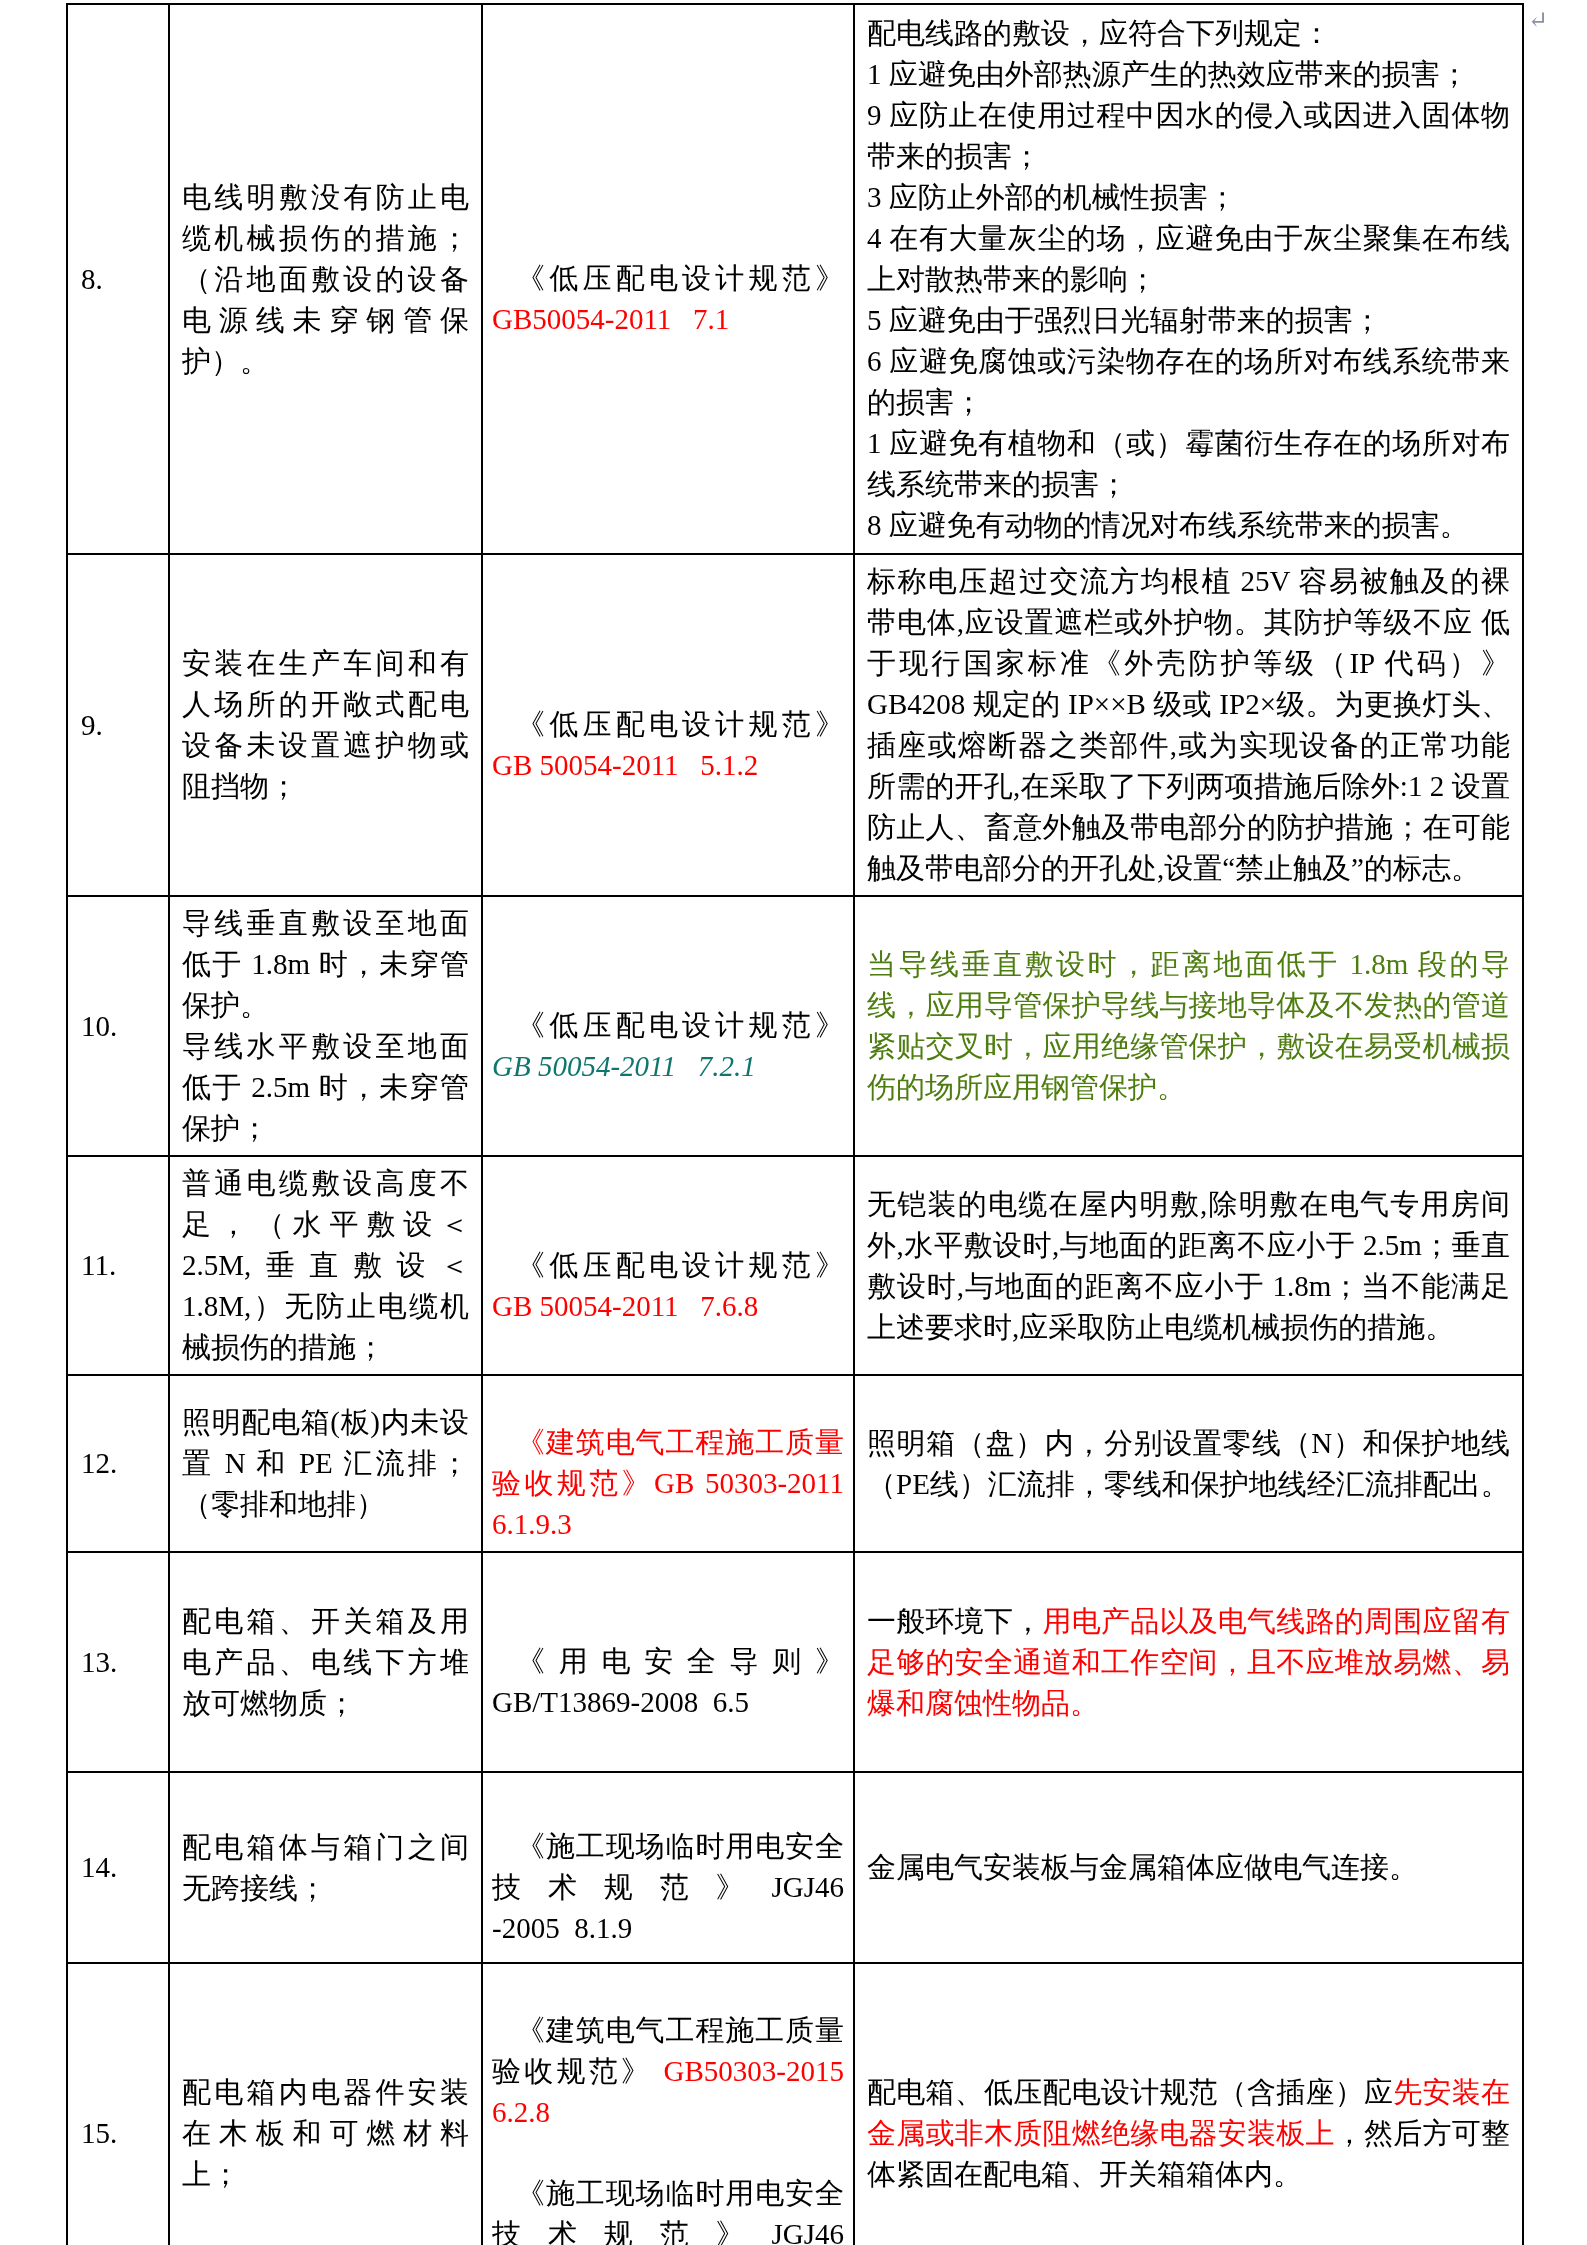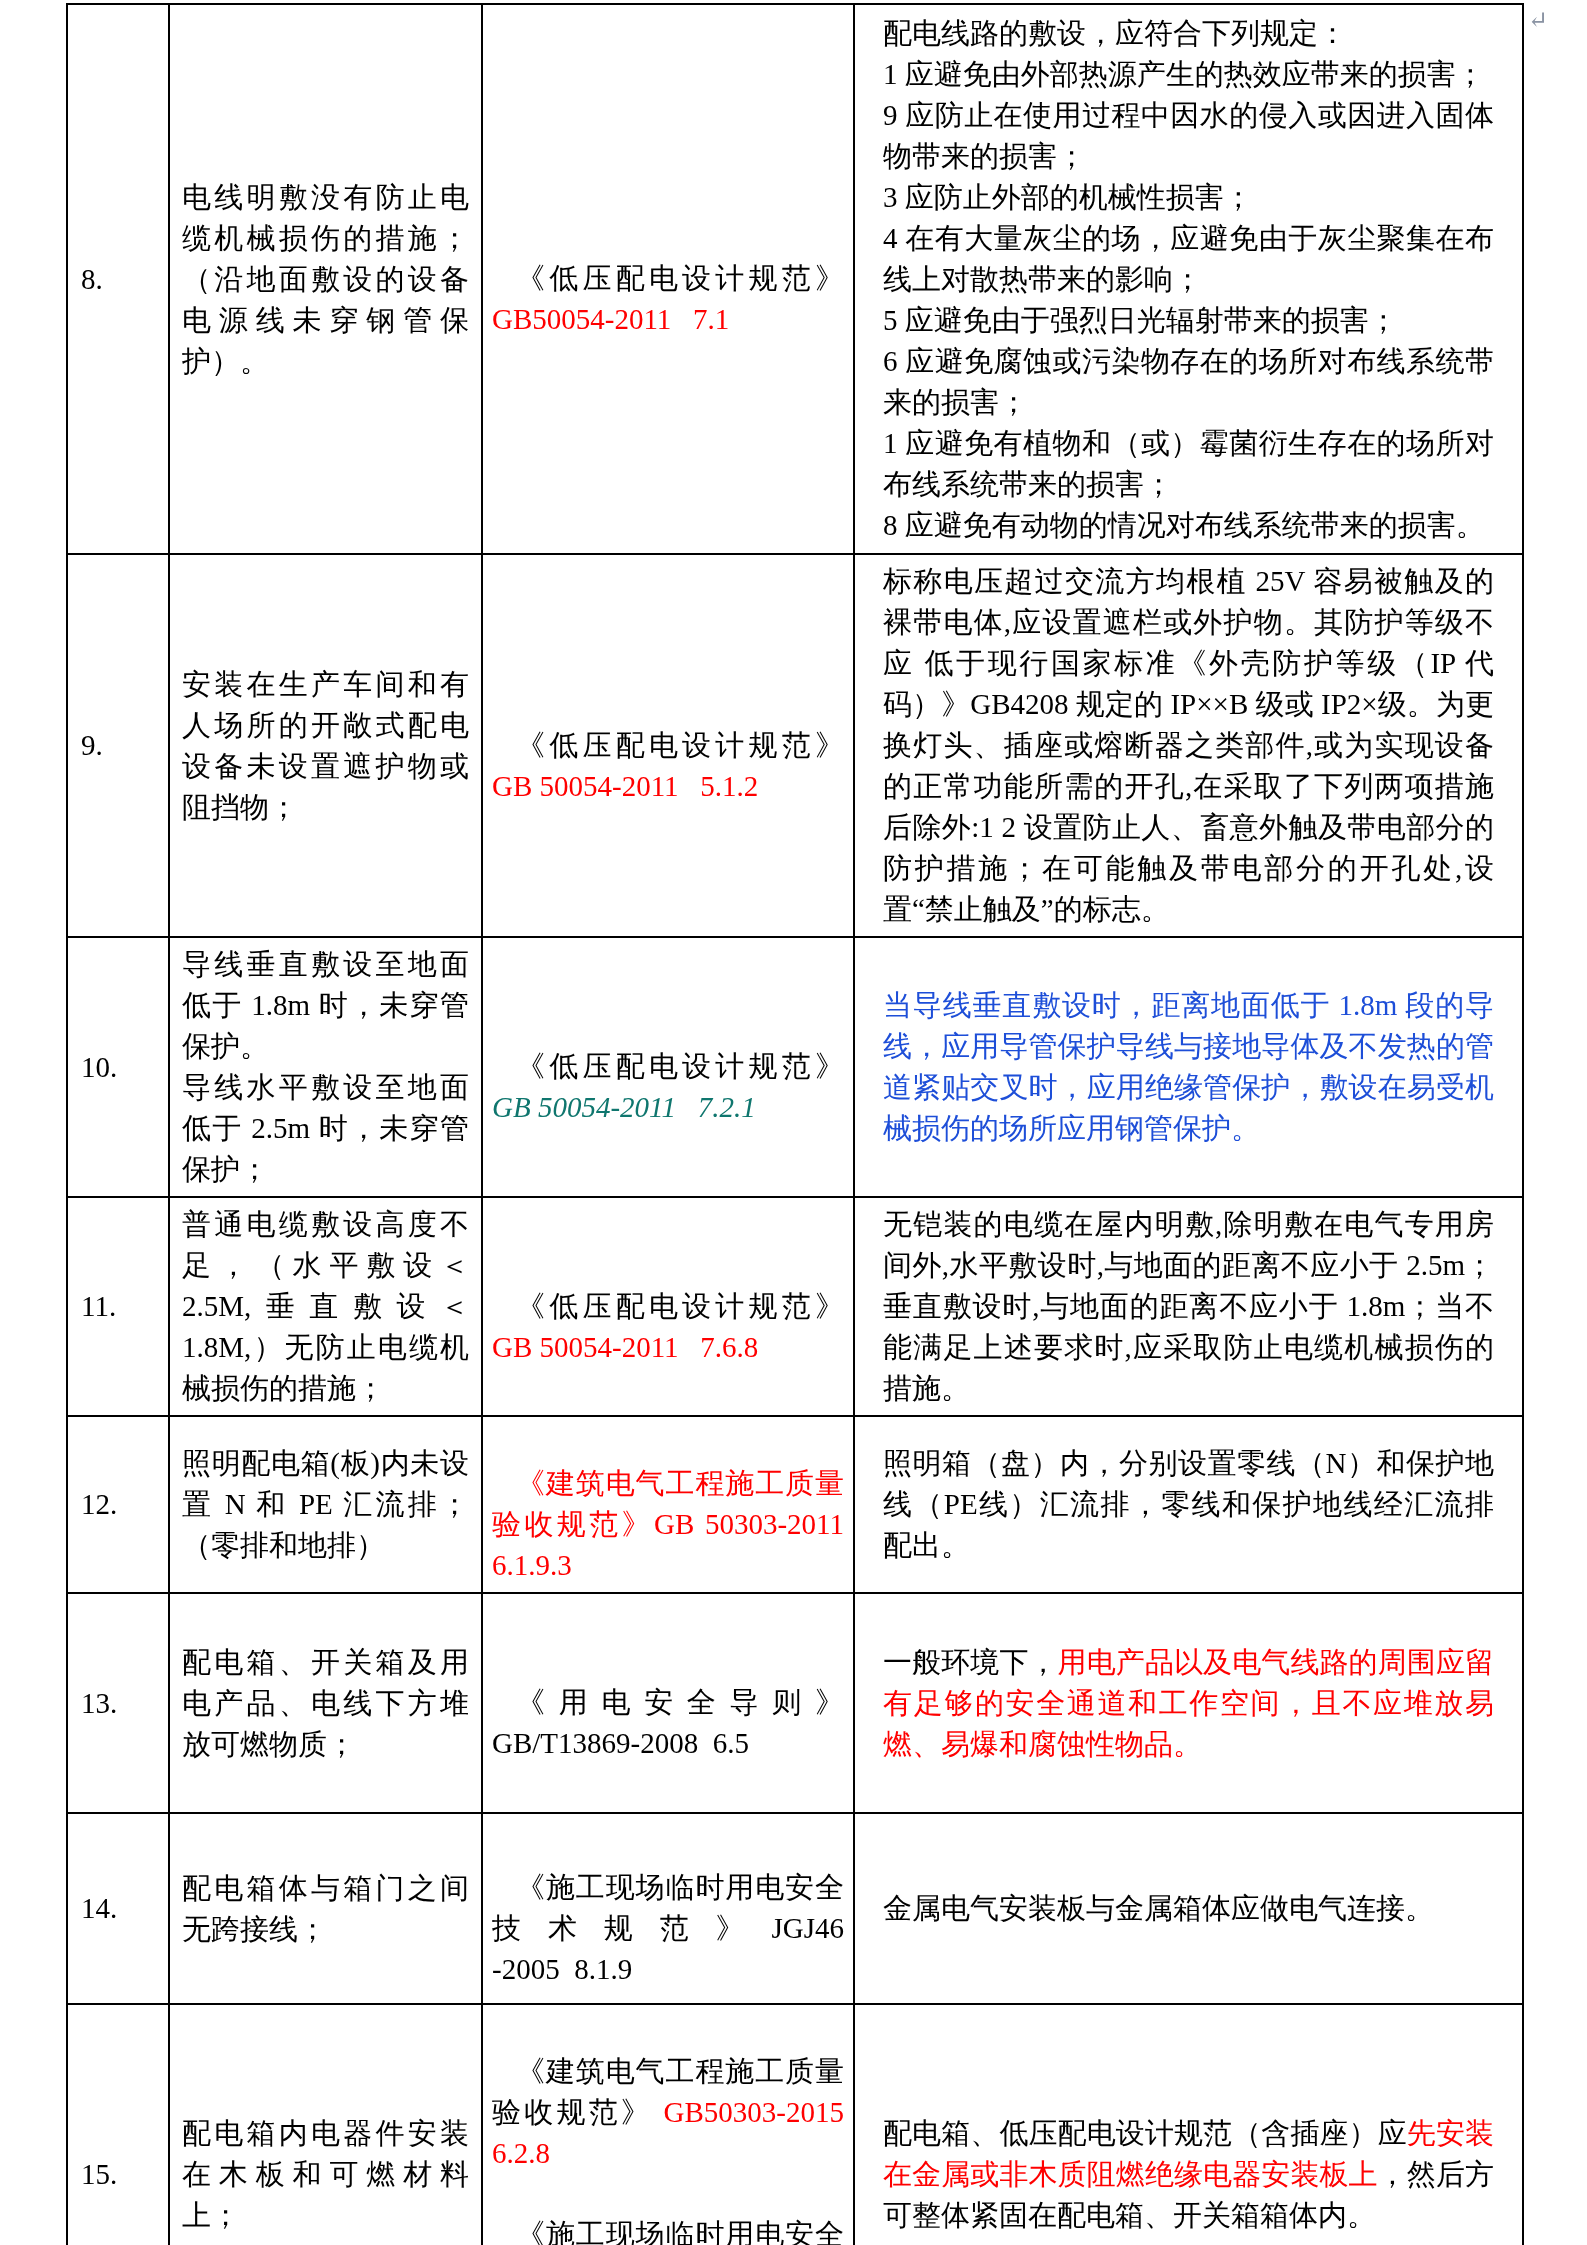--- a/index.html
+++ b/index.html
@@ -4,21 +4,21 @@
 <style>
   html,body{margin:0;padding:0;background:#ffffff;}
   .page{position:relative;width:1587px;height:2245px;background:#fff;overflow:hidden;
         font-family:"Liberation Serif","DejaVu Serif",serif;color:#000;}
   .pmark{position:absolute;left:1528px;top:8px;font-size:24px;color:#8a93a3;line-height:1;}
   table.reg-table{position:absolute;left:66px;top:3px;border-collapse:collapse;table-layout:fixed;}
   table.reg-table td{border:2px solid #000;vertical-align:middle;font-size:29px;line-height:41px;}
   td.num-cell{text-align:left;padding:4px 4px 4px 13px;}
   td.problem-cell{text-align:justify;padding:6px 12px;}
   td.ref-cell{text-align:justify;padding:6px 9px;}
-  td.reg-cell{text-align:justify;padding:6px 28px;margin-top:32px;}
+  td.reg-cell{text-align:justify;padding:6px 12px;margin-top:32px;}
   .reg-table p{margin:0;}
   td.ref-cell p{text-indent:24px;margin-top:40px;}
   
   .reg-table tr:nth-child(1){height:550px;}
   .reg-table tr:nth-child(2){height:333px;}
   .reg-table tr:nth-child(3){height:248px;}
   .reg-table tr:nth-child(4){height:213px;}
   .reg-table tr:nth-child(5){height:131px;}
   .reg-table tr:nth-child(6){height:220px;}
   .reg-table tr:nth-child(7){height:191px;}
@@ -72,21 +72,21 @@
         <tr>
           <td class="num-cell"><span>10.</span></td>
           <td class="problem-cell">
             <p>导线垂直敷设至地面低于 1.8m 时，未穿管保护。</p>
             <p>导线水平敷设至地面低于 2.5m 时，未穿管保护；</p>
           </td>
           <td class="ref-cell">
             <p><span style="color: rgb(0, 0, 0);">《低压配电设计规范》</span><span style="color: #0f766e; font-style: italic;">GB 50054-2011&nbsp;&nbsp; 7.2.1</span></p>
           </td>
           <td class="reg-cell">
-            <p><span style="color: #1d4ed8;">当导线垂直敷设时，距离地面低于 1.8m 段的导线，应用导管保护导线与接地导体及不发热的管道紧贴交叉时，应用绝缘管保护，敷设在易受机械损伤的场所应用钢管保护。</span></p>
+            <p><span style="color: #4d7c0f;">当导线垂直敷设时，距离地面低于 1.8m 段的导线，应用导管保护导线与接地导体及不发热的管道紧贴交叉时，应用绝缘管保护，敷设在易受机械损伤的场所应用钢管保护。</span></p>
           </td>
         </tr>
         <tr>
           <td class="num-cell"><span>11.</span></td>
           <td class="problem-cell">
             <p>普通电缆敷设高度不足，（水平敷设＜2.5M,垂直敷设＜1.8M,）无防止电缆机械损伤的措施；</p>
           </td>
           <td class="ref-cell">
             <p><span style="color: rgb(0, 0, 0);">《低压配电设计规范》</span><span style="color: rgb(255, 0, 0);">GB 50054-2011&nbsp;&nbsp; 7.6.8</span></p>
           </td>

